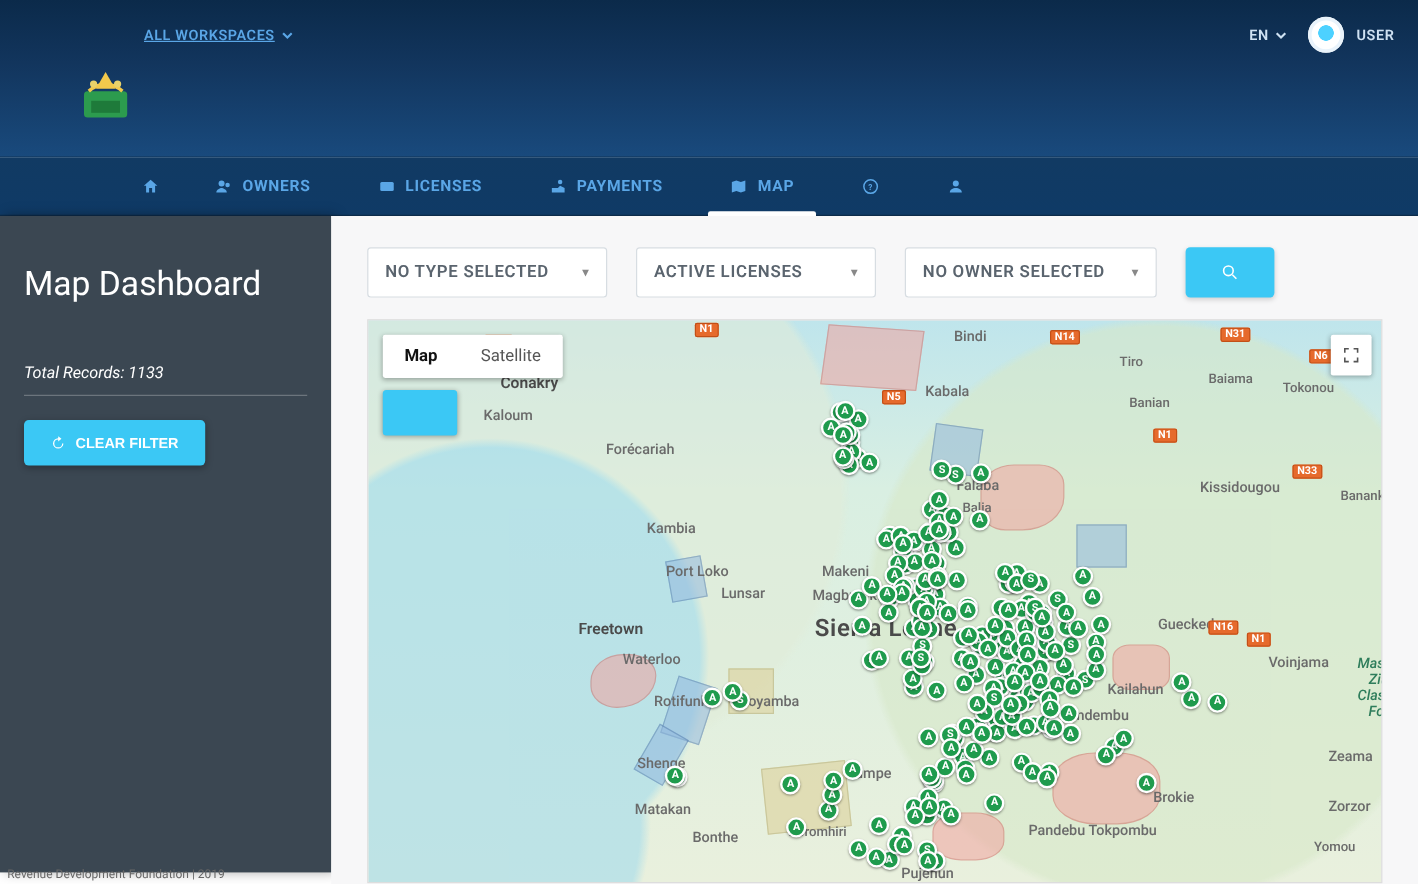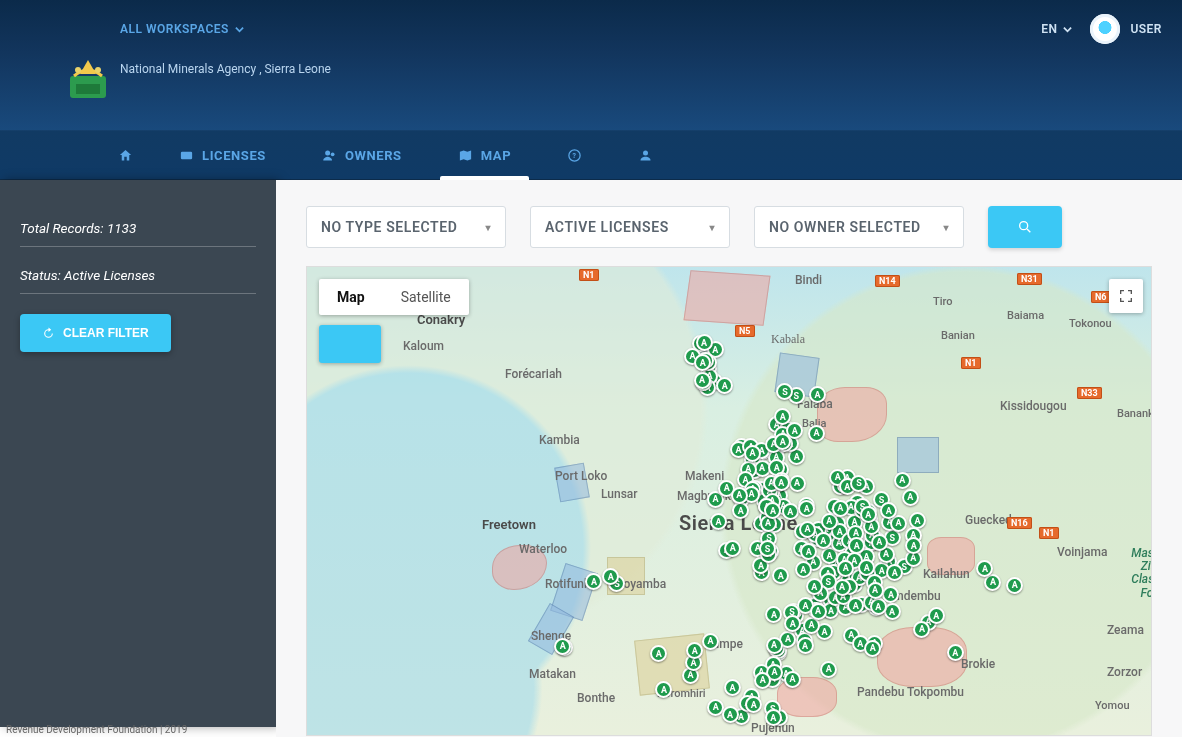--- a/index.html
+++ b/index.html
@@ -11,21 +11,21 @@
     background: linear-gradient(180deg,#0b2a4a 0%,#12355d 40%,#194a7d 100%);
     color:#fff;
     box-shadow: inset 0 -1px 0 rgba(0,0,0,.15);
   }
   .header-top {
     position: absolute; top: 14px; left: 0; right: 0; height: 30px;
     display:flex; align-items:center; padding:0 20px 0 120px;
     font-size:12px; letter-spacing:.5px; font-weight:600;
     color:#5aa6e6;
   }
-  .ws-dd { display:flex; align-items:flex-end; gap:6px; cursor:pointer; }
+  .ws-dd { display:flex; align-items:flex-end; gap:6px; cursor:pointer;text-decoration:underline; }
   .header-top .spacer { flex:1; }
   .lang { display:flex; align-items:center; gap:6px; cursor:pointer; color:#cfe2f3; font-size:12px;}
   .avatar {
     width: 30px; height:30px; border-radius:50%;
     background: radial-gradient(circle at 50% 45%, #4dd1ff 0 28%, #fff 30% 100%);
     box-shadow: 0 0 0 3px #e9f3fb inset;
     margin: 0 10px 0 18px; cursor:pointer;
   }
   .user-label { color:#cfe2f3; font-size:12px; font-weight:600; cursor:pointer; }
   .branding {
@@ -183,44 +183,50 @@
     <svg viewBox="0 0 48 48">
       <rect x="6" y="20" width="36" height="22" rx="3" fill="#2c9b4e"></rect>
       <path d="M24 4 L32 18 H16 Z" fill="#f2c94c"></path>
       <path d="M10 20 Q24 8 38 20" stroke="#f2c94c" stroke-width="3" fill="none"></path>
       <circle cx="14" cy="14" r="3" fill="#e9d26a"></circle>
       <circle cx="34" cy="14" r="3" fill="#e9d26a"></circle>
       <rect x="12" y="28" width="24" height="10" fill="#1e7a3a"></rect>
     </svg>
   </div>
   <div class="branding">
-    <div class="subtitle">National Minerals Agency , Sierra Leone</div>
   </div>
 </div>
 
 <div class="nav">
   <div class="nav-item home">
     <svg viewBox="0 0 24 24">
         <path d="M12 3l9 8h-3v9h-4v-6h-4v6H6v-9H3z"></path>
       </svg>
-  </div>
-  <div class="nav-item">
-    <svg viewBox="0 0 24 24">
-        <rect x="3" y="6" width="18" height="12" rx="2"></rect>
-      </svg>
-    <span>LICENSES</span>
   </div>
   <div class="nav-item">
     <svg viewBox="0 0 24 24">
         <circle cx="9" cy="8" r="4"></circle>
         <circle cx="17" cy="10" r="3"></circle>
         <path d="M2 20c0-4 5-6 7-6s7 2 7 6"></path>
       </svg>
     <span>OWNERS</span>
   </div>
+  <div class="nav-item">
+    <svg viewBox="0 0 24 24">
+        <rect x="3" y="6" width="18" height="12" rx="2"></rect>
+      </svg>
+    <span>LICENSES</span>
+  </div>
+  <div class="nav-item">
+    <svg viewBox="0 0 24 24">
+        <path d="M3 14h8l3-3 6 3v6H3z"></path>
+        <circle cx="14" cy="6" r="3"></circle>
+      </svg>
+    <span>PAYMENTS</span>
+  </div>
   <div class="nav-item active">
     <svg viewBox="0 0 24 24">
         <path d="M3 6l6-2 6 2 6-2v14l-6 2-6-2-6 2z"></path>
       </svg>
     <span>MAP</span>
   </div>
   <div class="nav-item">
     <svg viewBox="0 0 24 24">
         <circle cx="12" cy="12" r="9" fill="none" stroke="#5aa6e6" stroke-width="2"></circle>
         <text x="12" y="16" font-size="11" text-anchor="middle" fill="#5aa6e6">?</text>
@@ -228,27 +234,24 @@
   </div>
   <div class="nav-item">
     <svg viewBox="0 0 24 24">
         <circle cx="12" cy="8" r="4"></circle>
         <path d="M4 20c0-4 4-6 8-6s8 2 8 6"></path>
       </svg>
   </div>
 </div>
 
 <div class="sidebar">
+  <h1>Map Dashboard</h1>
   <div class="sb-line">
     <span class="sb-label">Total Records:</span>
     <em>1133</em>
-  </div>
-  <div class="sb-line">
-    <span class="sb-label">Status:</span>
-    <span class="sb-label">Active Licenses</span>
   </div>
   <button class="clear-btn">
     <svg viewBox="0 0 24 24">
         <path d="M12 4a8 8 0 108 8h-2a6 6 0 11-6-6v3l5-4-5-4z"></path>
       </svg>
     <span>CLEAR FILTER</span>
   </button>
 </div>
 
 <div class="main">
@@ -314,21 +317,21 @@
     <div class="mlabel" style="left:294px; top:220px;">Lunsar</div>
     <div class="mlabel" style="left:378px; top:202px;">Makeni</div>
     <div class="mlabel" style="left:370px; top:222px;">Magburaka</div>
     <div class="mlabel" style="left:238px; top:310px;">Rotifunk</div>
     <div class="mlabel" style="left:306px; top:310px;">Moyamba</div>
     <div class="mlabel" style="left:224px; top:362px;">Shenge</div>
     <div class="mlabel" style="left:222px; top:400px;">Matakan</div>
     <div class="mlabel" style="left:270px; top:424px;">Bonthe</div>
     <div class="mlabel" style="left:398px; top:370px;">Bumpe</div>
     <div class="mlabel" style="left:444px; top:454px;">Pujehun</div>
-    <div class="mlabel" style="left:464px; top:65px;font-family:Liberation Serif, serif;">Kabala</div>
+    <div class="mlabel" style="left:464px; top:52px;">Kabala</div>
     <div class="mlabel" style="left:488px; top:6px;">Bindi</div>
     <div class="mlabel" style="left:490px; top:130px;">Falaba</div>
     <div class="mlabel" style="left:495px; top:150px;font-size:11px;">Balia</div>
     <div class="mlabel" style="left:616px; top:300px;">Kailahun</div>
     <div class="mlabel" style="left:576px; top:322px;">Pendembu</div>
     <div class="mlabel" style="left:550px; top:418px;">Pandebu Tokpombu</div>
     <div class="mlabel" style="left:658px; top:246px;">Gueckedou</div>
     <div class="mlabel" style="left:693px; top:132px;">Kissidougou</div>
     <div class="mlabel" style="left:810px; top:140px;font-size:11px;">Banankoro</div>
     <div class="mlabel" style="left:654px; top:390px;">Brokie</div>

